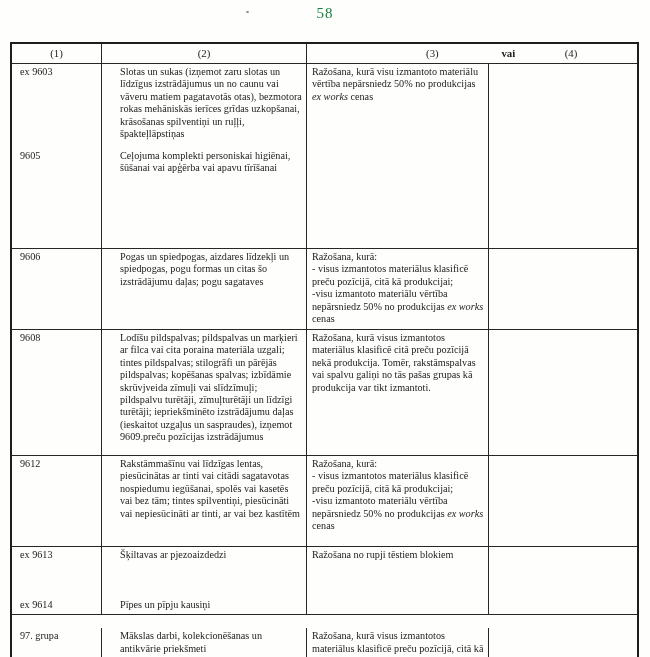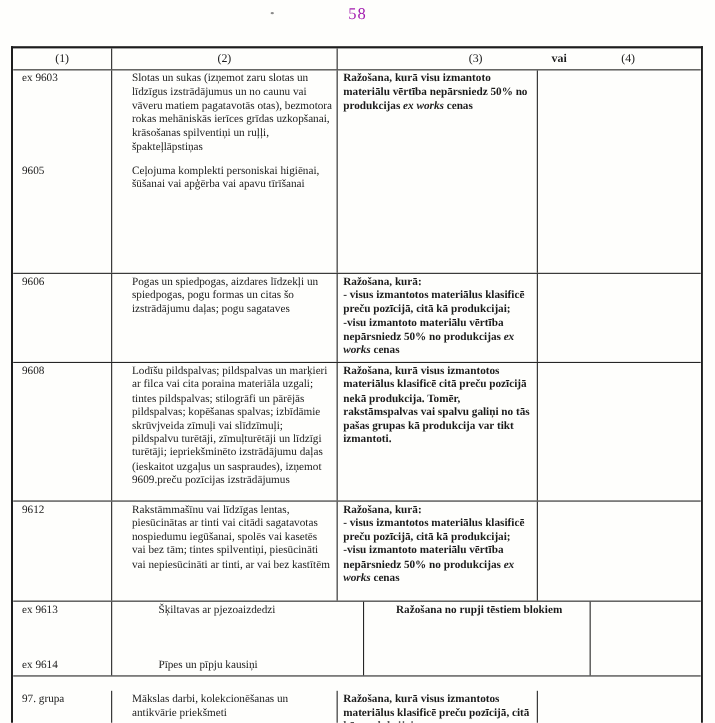--- a/index.html
+++ b/index.html
@@ -7,21 +7,21 @@
     width:650px;height:657px;
     background:#ffffff;
     font-family:"Liberation Serif","DejaVu Serif",serif;
     color:#1b1b1b;
     position:relative;
     overflow:hidden;
   }
   .page{position:absolute;inset:0;background:#fefefc;}
   .pageno{
     position:absolute;top:5px;left:0;width:650px;
-    text-align:center;font-size:15px;letter-spacing:1px;color:#a21caf;
+    text-align:center;font-size:15px;letter-spacing:1px;color:#15803d;
   }
   .speck{position:absolute;left:246px;top:11px;width:3px;height:2px;background:#8a8a8a;border-radius:50%;}
   .tbl{
     position:absolute;left:10px;top:42px;width:629px;
     border:2px solid #1d1d1d;
     border-bottom:5px double #1d1d1d;
     box-sizing:border-box;
     background:#fefefc;
   }
   .row{
@@ -32,36 +32,36 @@
   .row:last-child{border-bottom:none;}
   .c{
     border-right:1px solid #262626;
     box-sizing:border-box;
     padding:2px 4px 3px 18px;
     font-size:10.2px;
     line-height:12.4px;
   }
   .c:last-child{border-right:none;}
   .c1{padding-left:8px;}
-  .c3{padding-left:5px;font-weight:bold;}
+  .c3{padding-left:5px;}
   .rule{white-space:pre-line;}
   
   .head{min-height:19px;}
   .head .c{padding:3px 2px 2px 2px;text-align:center;font-size:10.8px;}
   .hmerge{grid-column:3/5;position:relative;text-align:left;}
   .hmerge span{position:absolute;top:3px;transform:translateX(-50%);white-space:nowrap;}
   .h3{left:38%;}
   .hvai{left:61%;font-weight:bold;}
   .h4{left:80%;}
   
   .r1{min-height:184px;}
   .r2{min-height:80px;}
   .r3{min-height:125px;}
   .r4{min-height:90px;}
-  .r5{min-height:64px;gap:24px;}
+  .r5{min-height:64px;}
   .r6{min-height:40px;margin-top:13px;}
   
   .r1 .e1{height:84px;}
   .r5 .e1{height:50px;}
   i{font-style:italic;}
 </style>
 </head>
 <body>
 
 <div class="page">

